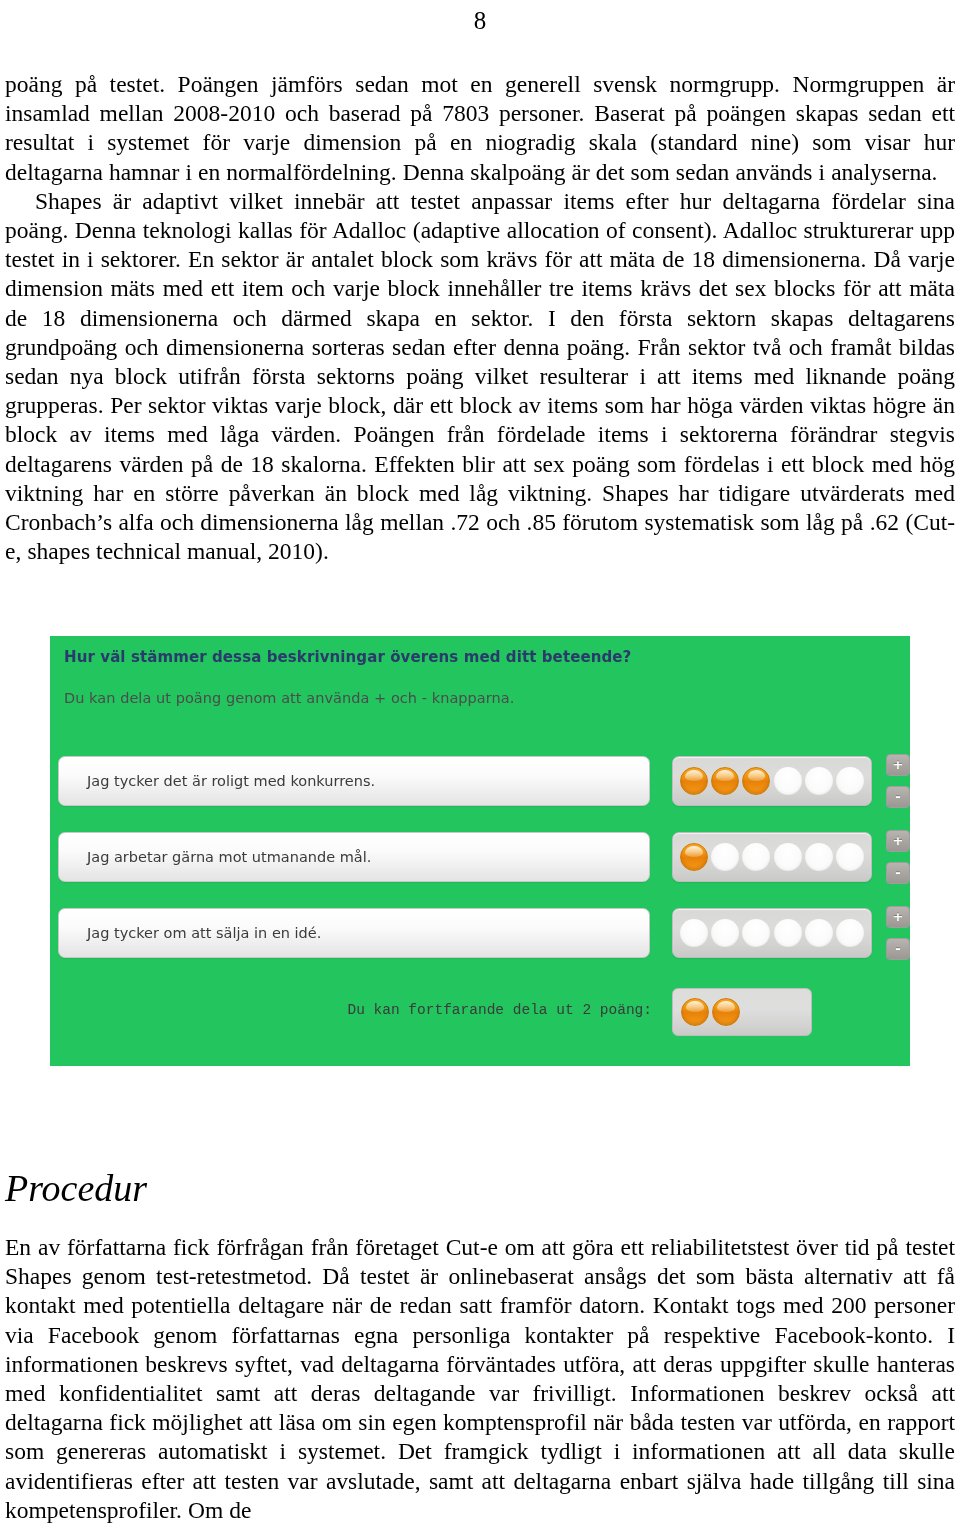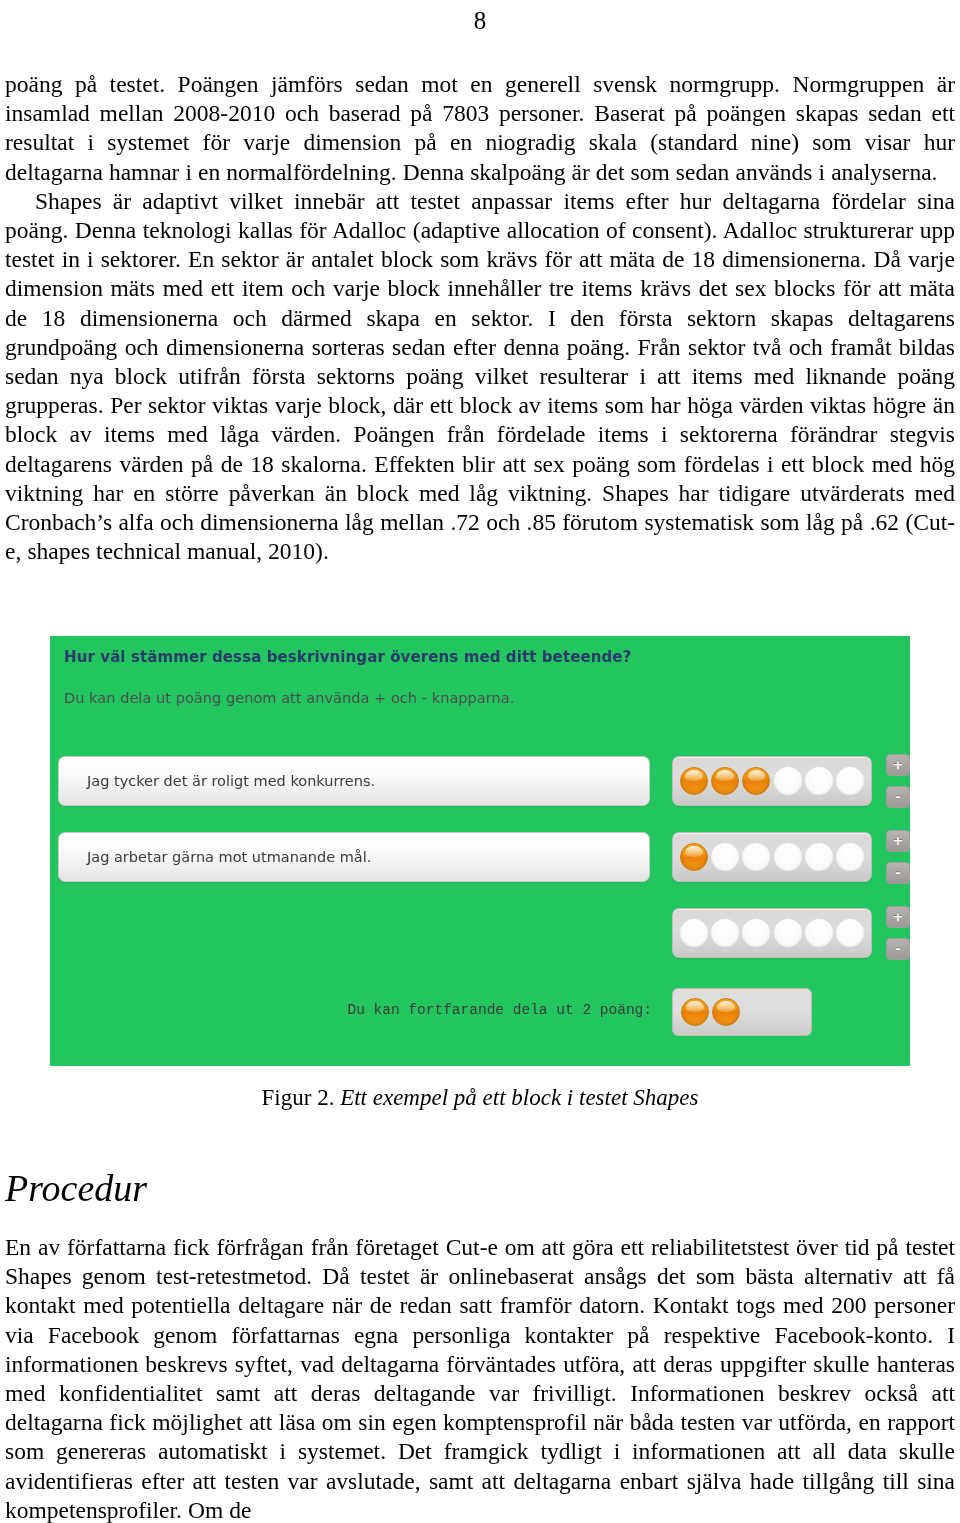--- a/index.html
+++ b/index.html
@@ -289,20 +289,23 @@
         <span class="token empty"></span>
         <span class="token empty"></span>
       </div>
       <div class="stepper">
         <div class="step-btn">+</div>
         <div class="step-btn">-</div>
       </div>
     </div>
 
     <div class="item-row r2">
+      <div class="item-label">
+        <span class="item-label-text">Jag tycker om att sälja in en idé.</span>
+      </div>
       <div class="token-tray">
         <span class="token empty"></span>
         <span class="token empty"></span>
         <span class="token empty"></span>
         <span class="token empty"></span>
         <span class="token empty"></span>
         <span class="token empty"></span>
       </div>
       <div class="stepper">
         <div class="step-btn">+</div>
@@ -313,23 +316,20 @@
     <div class="footer-row">
       <div class="footer-label">Du kan fortfarande dela ut 2 poäng:</div>
       <div class="tray-footer">
         <span class="token filled"></span>
         <span class="token filled"></span>
       </div>
     </div>
 
   </div>
 
-  <div class="caption">
-    <span>Figur 2.</span><span class="cap-italic"> Ett exempel på ett block i testet Shapes</span>
-  </div>
 
   <div class="section-heading">Procedur</div>
 
   <div class="textblock para-2">
     <span>En av författarna fick förfrågan från företaget Cut-e om att göra ett reliabilitetstest över tid på testet Shapes genom test-retestmetod. Då testet är onlinebaserat ansågs det som bästa alternativ att få kontakt med potentiella deltagare när de redan satt framför datorn. Kontakt togs med 200 personer via Facebook genom författarnas egna personliga kontakter på respektive Facebook-konto. I informationen beskrevs syftet, vad deltagarna förväntades utföra, att deras uppgifter skulle hanteras med konfidentialitet samt att deras deltagande var frivilligt. Informationen beskrev också att deltagarna fick möjlighet att läsa om sin egen komptensprofil när båda testen var utförda, en rapport som genereras automatiskt i systemet. Det framgick tydligt i informationen att all data skulle avidentifieras efter att testen var avslutade, samt att deltagarna enbart själva hade tillgång till sina kompetensprofiler. Om de</span>
   </div>
 
 </div>
 
 </body></html>

